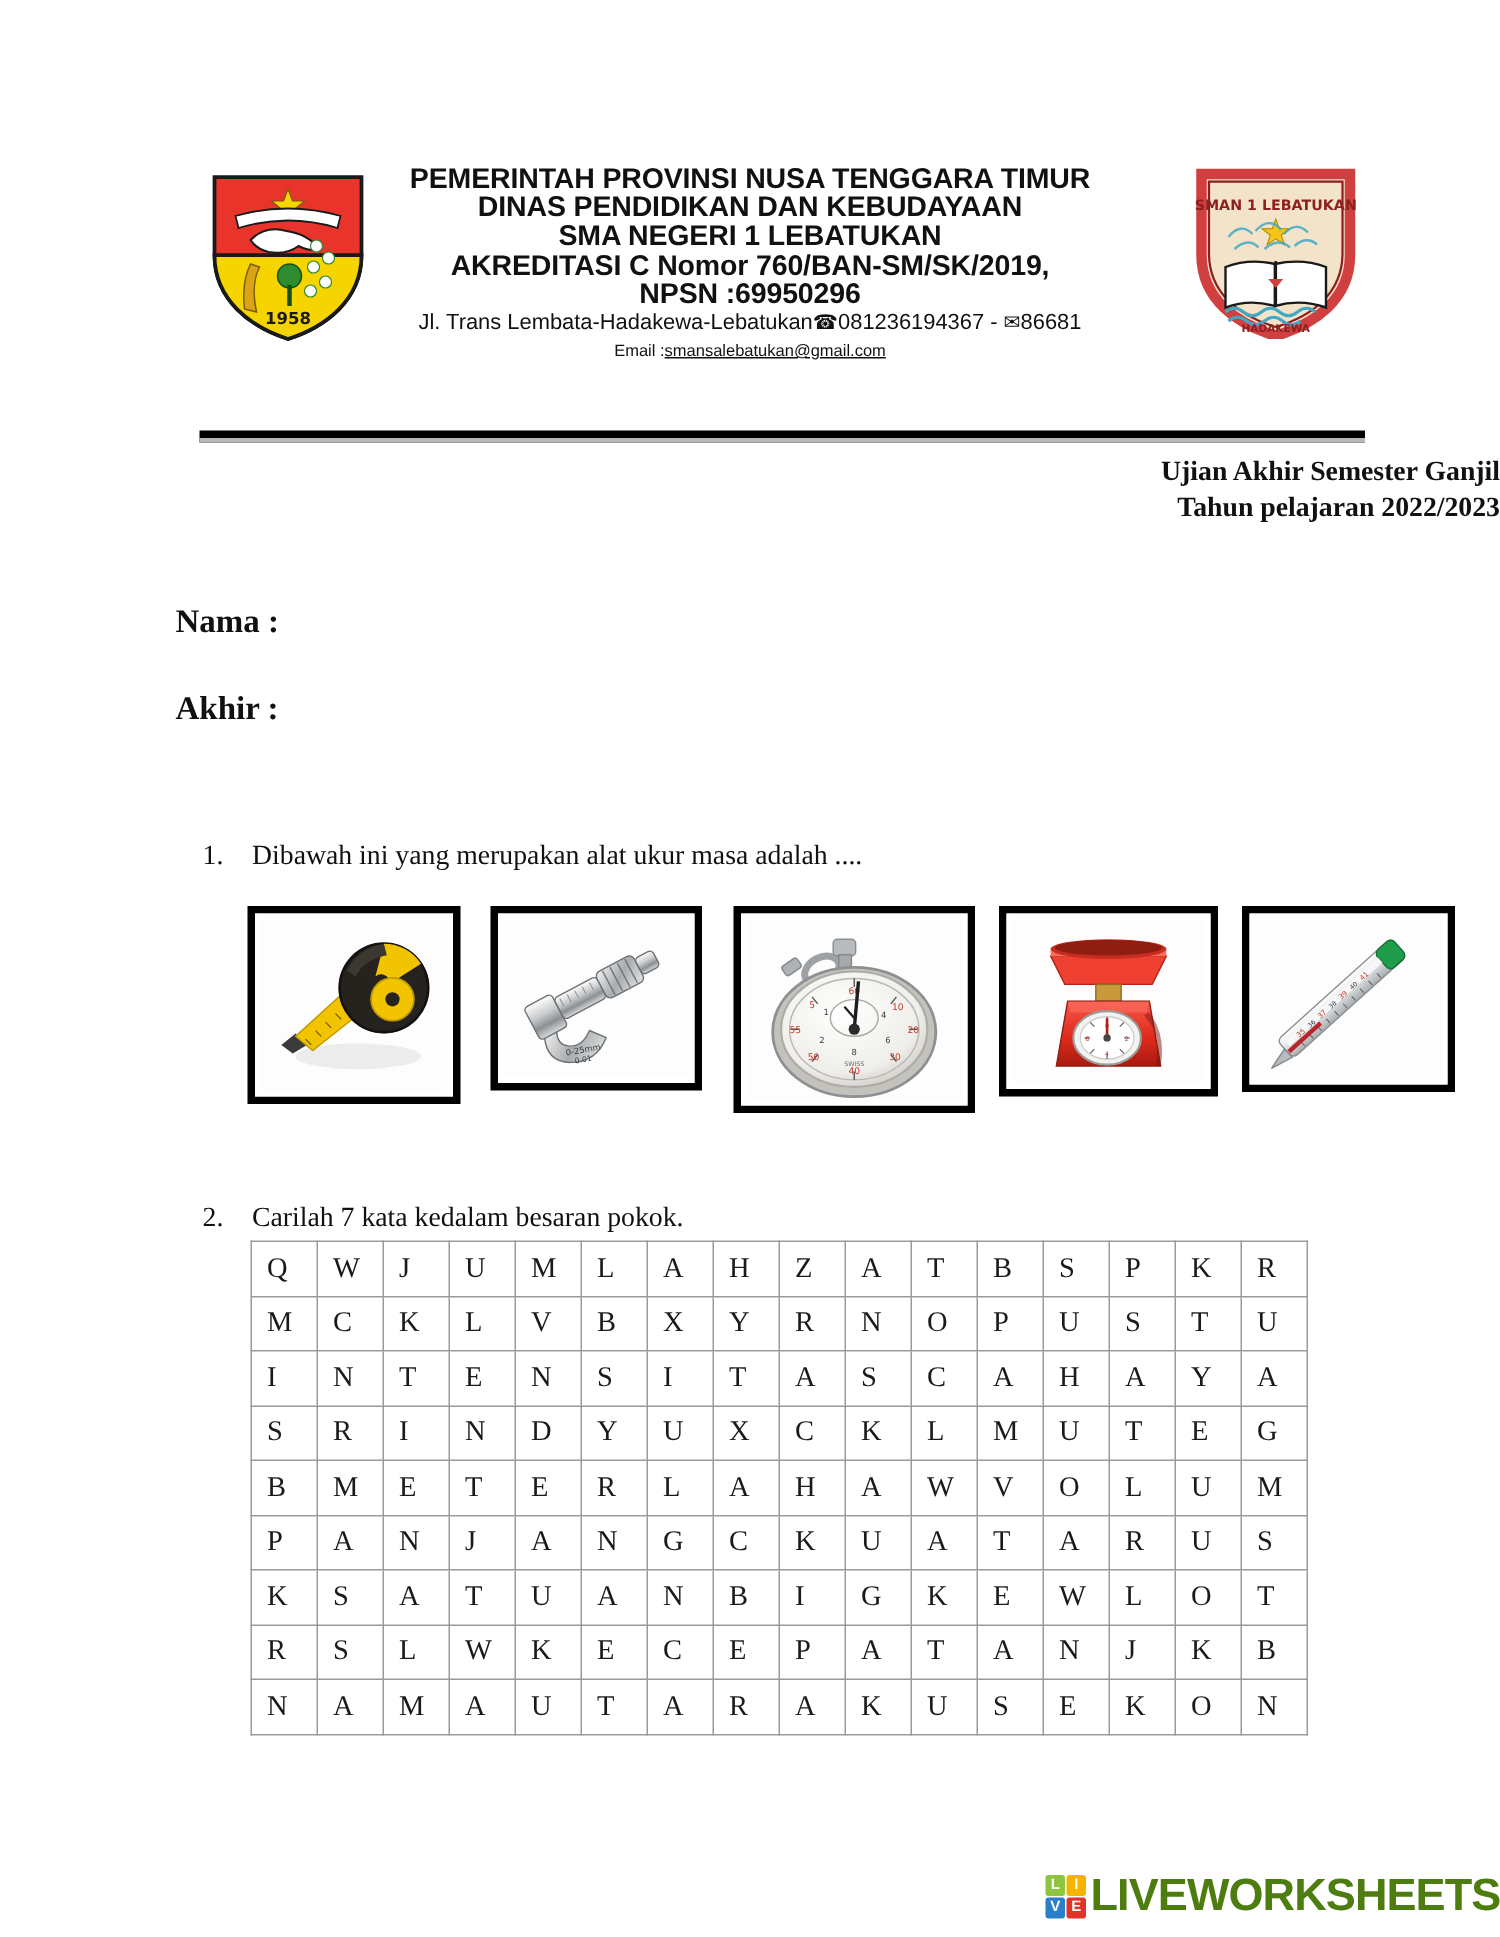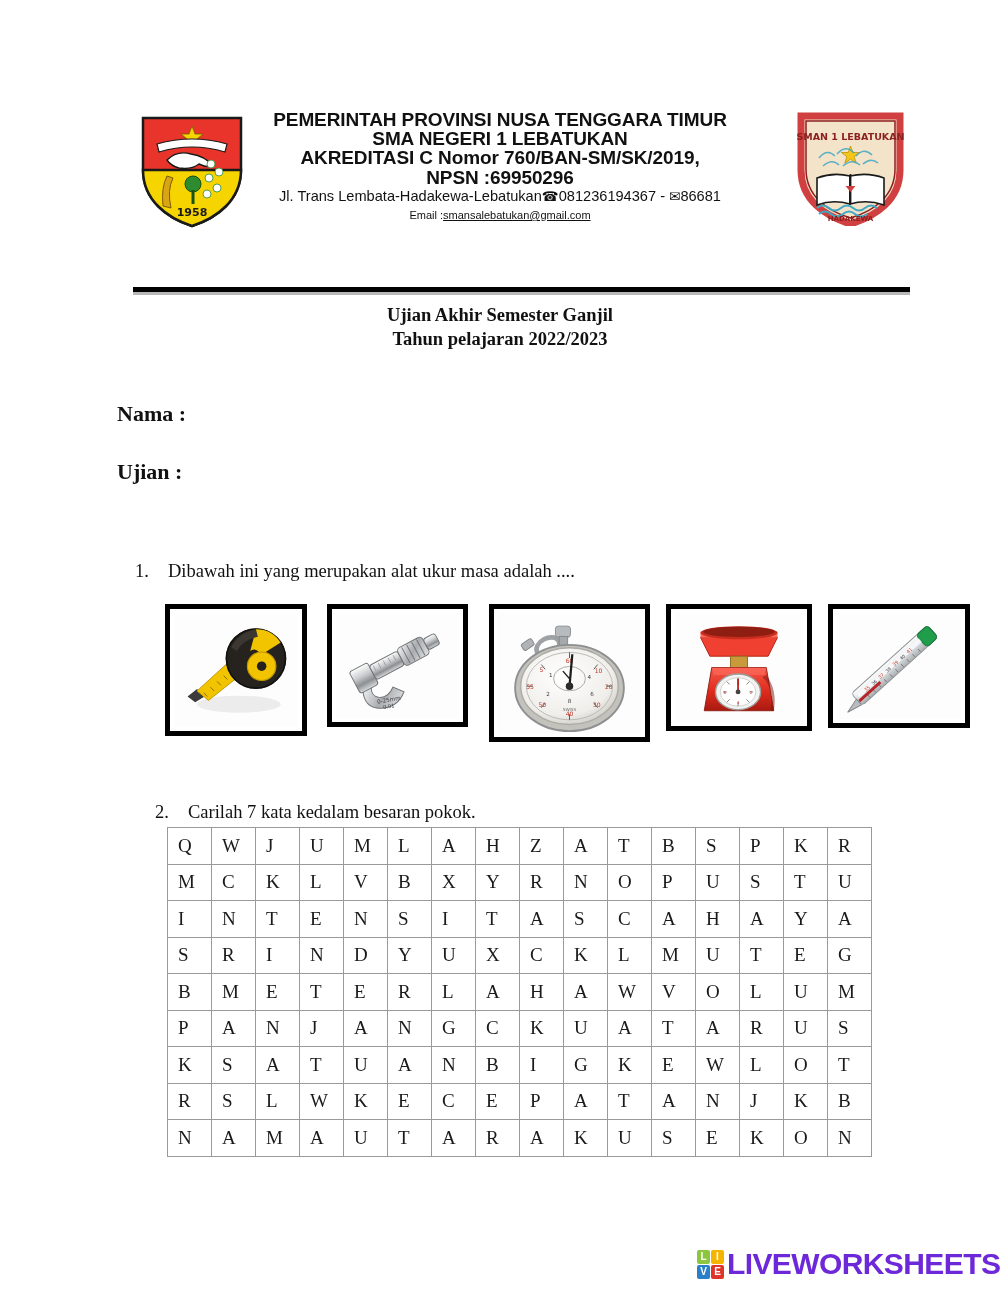--- a/index.html
+++ b/index.html
@@ -77,20 +77,21 @@
     position: absolute;
     left: 0;
     top: 303px;
     width: 1000px;
     text-align: center;
   }
   #exam-title .t {
     font-weight: bold;
     font-size: 18.5px;
     line-height: 24px;
+    text-align: right;
   }
 
   
   #identity { position: absolute; left: 117px; top: 403px; }
   #identity .field {
     font-weight: bold;
     font-size: 22px;
     line-height: 22px;
     margin-bottom: 36px;
   }
@@ -99,21 +100,21 @@
   .question {
     position: absolute;
     font-size: 18.5px;
     line-height: 24px;
   }
   .q-num {
     display: inline-block;
     width: 33px;
   }
   #question-1 { left: 135px; top: 559px; }
-  #question-2 { left: 135px; top: 800px; margin-left: 20px; }
+  #question-2 { left: 135px; top: 800px; }
 
   
   #image-row {
     position: absolute;
     left: 165px;
     top: 604px;
     height: 138px;
   }
   .pic-frame {
     position: absolute;
@@ -181,21 +182,21 @@
     display: flex;
     align-items: center;
     justify-content: center;
     border-radius: 2px;
   }
   #lw-word {
     font-family: "Liberation Sans", "DejaVu Sans", sans-serif;
     font-weight: bold;
     font-size: 30px;
     letter-spacing: -0.6px;
-    color: #6d28d9;
+    color: #4d7c0f;
     line-height: 30px;
   }
 </style>
 </head>
 <body>
 
 <div id="letterhead">
 
   <div class="logo-box" id="logo-left">
     <svg viewBox="0 0 118 120" width="118" height="120">
@@ -213,20 +214,21 @@
         <circle cx="76" cy="70" r="4"></circle>
           <circle cx="84" cy="80" r="4"></circle>
         <circle cx="74" cy="86" r="4"></circle>
       </g>
       <text x="59" y="108" text-anchor="middle" font-family="DejaVu Sans, sans-serif" font-size="11" font-weight="bold" fill="#1a1a1a">1958</text>
     </svg>
   </div>
 
   <div id="header-text">
     <div class="hl">PEMERINTAH PROVINSI NUSA TENGGARA TIMUR</div>
+    <div class="hl">DINAS PENDIDIKAN DAN KEBUDAYAAN</div>
     <div class="hl">SMA NEGERI 1 LEBATUKAN</div>
     <div class="hl">AKREDITASI  C Nomor 760/BAN-SM/SK/2019,</div>
     <div class="hl">NPSN :69950296</div>
     <div class="hl-sub">
       <span>Jl. Trans Lembata-Hadakewa-Lebatukan</span><span class="tel-glyph">☎</span><span>081236194367</span><span> - </span><span class="mail-glyph">✉</span><span>86681</span>
     </div>
     <div class="hl-email">
       <span>Email :</span><span class="addr">smansalebatukan@gmail.com</span>
     </div>
   </div>
@@ -255,21 +257,21 @@
 
 <div id="header-rule"></div>
 
 <div id="exam-title">
   <div class="t">Ujian Akhir Semester Ganjil</div>
   <div class="t">Tahun pelajaran 2022/2023</div>
 </div>
 
 <div id="identity">
   <div class="field">Nama :</div>
-  <div class="field">Ujian :</div>
+  <div class="field">Akhir :</div>
 </div>
 
 <div class="question" id="question-1">
   <span class="q-num">1.</span><span>Dibawah ini yang merupakan alat ukur masa adalah ....</span>
 </div>
 
 <div id="image-row">
 
   <div class="pic-frame" style="left:0px; width:142px; height:132px;">
     <div class="pic-inner">

